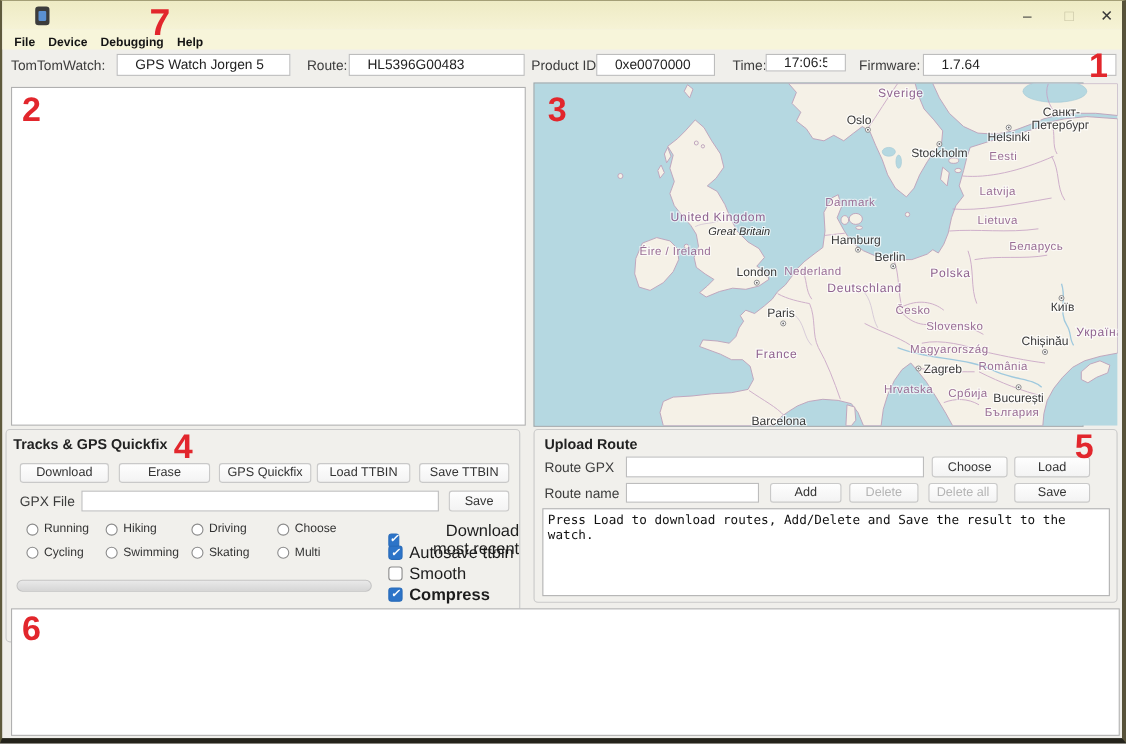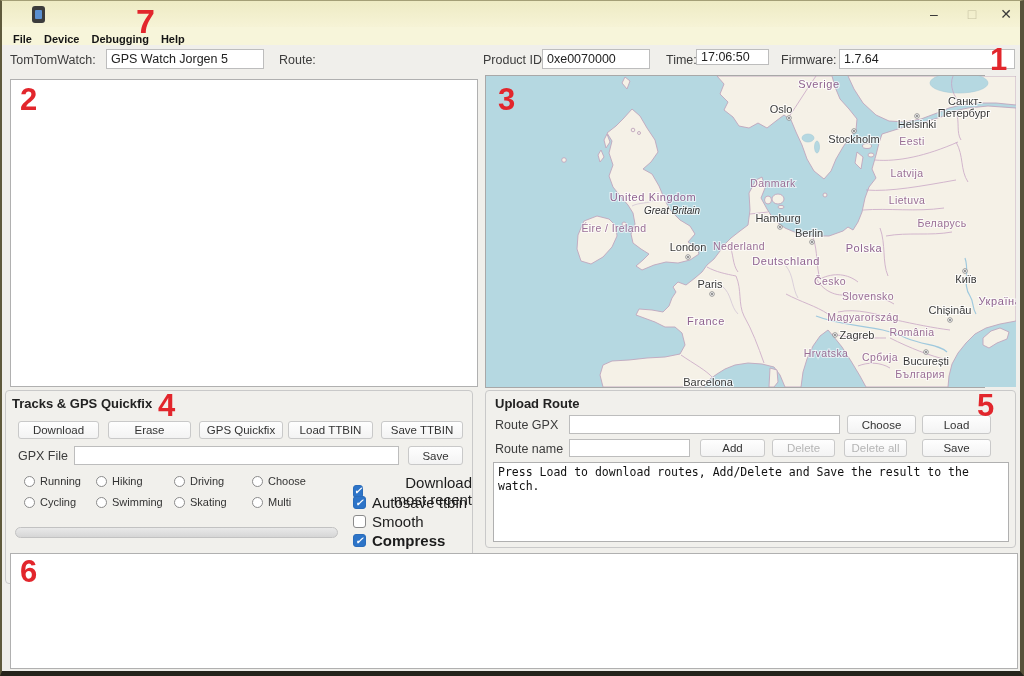--- a/index.html
+++ b/index.html
@@ -12,21 +12,21 @@
   .appicon::after{content:"";position:absolute;left:3px;top:4px;width:7px;height:9px;background:#5a8fd0;border-radius:1px;}
   .wbtn{position:absolute;top:4px;font-size:14px;line-height:18px;color:#3a3a3a;width:20px;text-align:center;}
   .wbtn.max{color:#c6c2a2;}
   .menubar{position:absolute;left:0;top:26px;width:100%;height:18px;background:#f7f5da;display:flex;align-items:flex-end;padding-left:5px;}
   .menuitem{font-size:11px;font-weight:700;color:#151515;padding:0 6px;}
   
   .rn{position:absolute;color:#e2262c;font-weight:700;font-size:31px;line-height:1;z-index:50;}
   
   .lbl{position:absolute;font-size:12.5px;color:#3c3c3c;white-space:nowrap;}
   .tf{position:absolute;background:#fff;border:1px solid #bdbdbd;font-size:12.5px;color:#222;
-      padding:0 4px;box-sizing:border-box;font-family:"Liberation Sans",sans-serif;outline:none;}
+      padding:0 16px;box-sizing:border-box;font-family:"Liberation Sans",sans-serif;outline:none;}
   
   .panel{position:absolute;background:#ffffff;border:1px solid #b0b0b0;box-sizing:border-box;}
   .group{position:absolute;background:#f1f0ec;border:1px solid #c9c9c9;border-radius:4px;box-sizing:border-box;}
   .gtitle{position:absolute;font-size:13px;font-weight:700;color:#222;}
   .btn{position:absolute;display:flex;align-items:center;justify-content:center;
        background:linear-gradient(#fefefe,#f3f3f3);border:1px solid #c9c9c9;border-radius:3px;
        font-size:11.5px;color:#333;box-sizing:border-box;white-space:nowrap;}
   .btn.disabled{color:#b5b5b5;}
   .radio{position:absolute;display:flex;align-items:center;gap:5px;font-size:11px;color:#333;}
   .radio i{width:11px;height:11px;border:1px solid #8b8b8b;border-radius:50%;background:#fff;box-sizing:border-box;}
@@ -60,20 +60,21 @@
   <div class="menubar">
     <span class="menuitem">File</span>
     <span class="menuitem">Device</span>
     <span class="menuitem">Debugging</span>
     <span class="menuitem">Help</span>
   </div>
 
   <span class="lbl" style="left:8px;top:52px">TomTomWatch:</span>
   <input class="tf" style="left: 104px; top: 48px; width: 158px; height: 20px;" value="GPS Watch Jorgen 5">
   <span class="lbl" style="left:277px;top:52px">Route:</span>
+  <input class="tf" style="left: 315px; top: 48px; width: 160px; height: 20px;" value="HL5396G00483">
   <span class="lbl" style="left:481px;top:52px">Product ID:</span>
   <input class="tf" style="left: 540px; top: 48px; width: 108px; height: 20px;" value="0xe0070000">
   <span class="lbl" style="left:664px;top:52px">Time:</span>
   <input class="tf" style="left: 694px; top: 48px; width: 73px; height: 16px;" value="17:06:50">
   <span class="lbl" style="left:779px;top:52px">Firmware:</span>
   <input class="tf" style="left: 837px; top: 48px; width: 176px; height: 20px;" value="1.7.64">
 
   <div class="panel" style="left:8px;top:78px;width:468px;height:308px"></div>
 
   <div id="mapbox">

